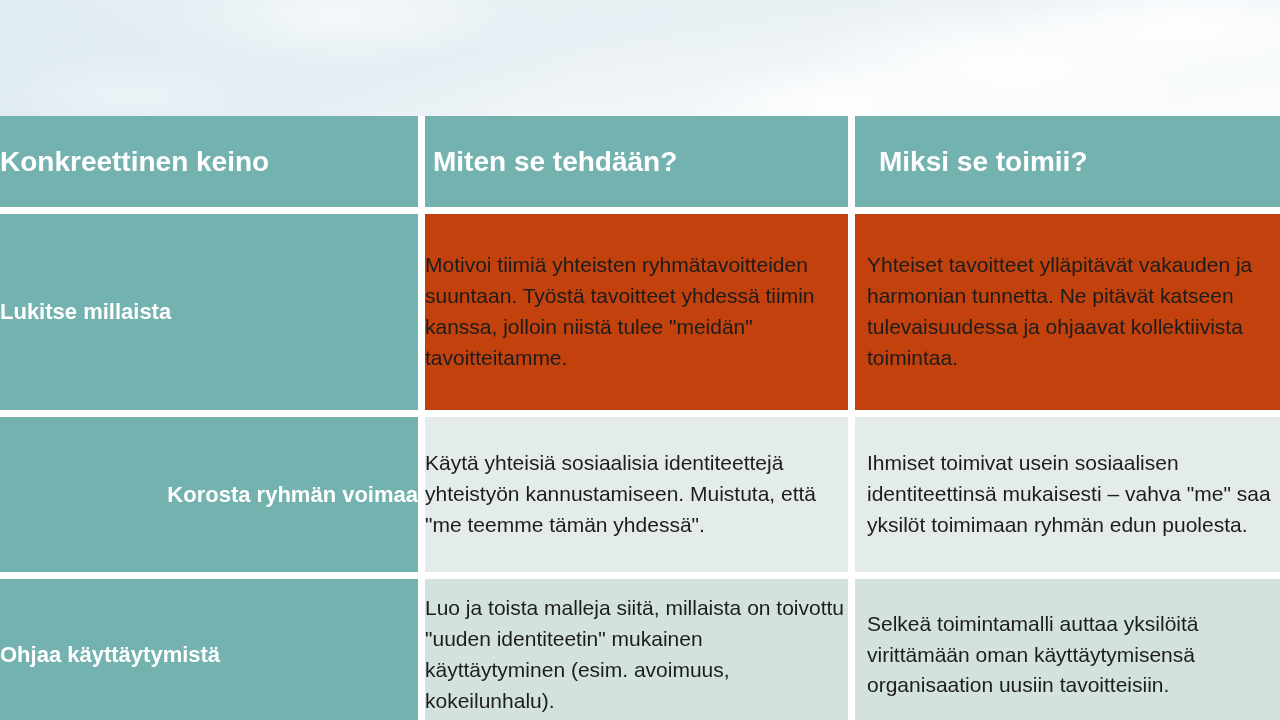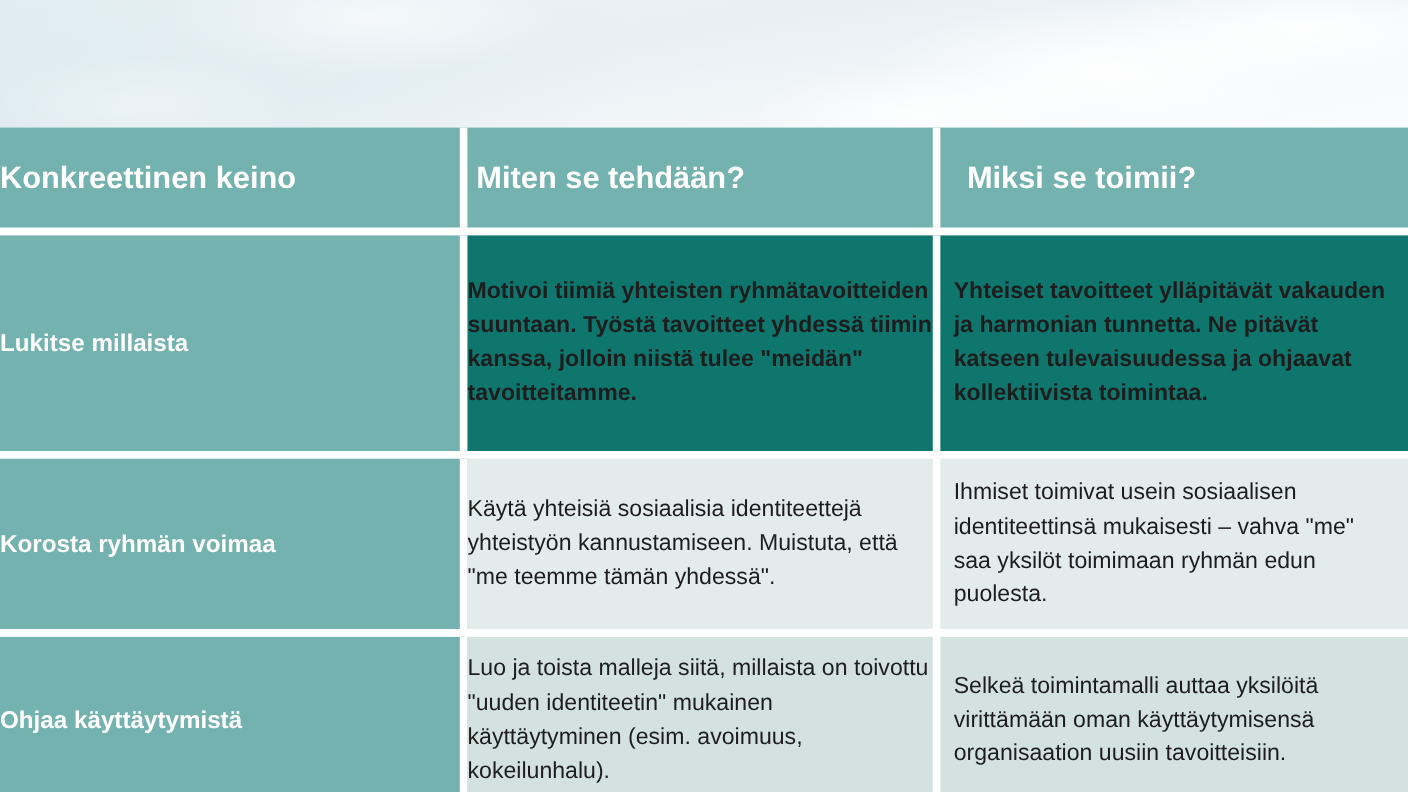--- a/index.html
+++ b/index.html
@@ -128,36 +128,36 @@
   }
 
   
   .body-cell {
     font-size: 21px;
     color: #1d1d1d;
     line-height: 1.47;
     padding: 14px 20px 14px 15px;
   }
   .body-cell.mid  { border-right: 7px solid #ffffff; }
-  .body-cell.right-col { padding-left: 12px; padding-right: 18px; }
-
-  .tone-a { background: #0f766e; font-weight: bold; }
+  .body-cell.right-col { padding-left: 12px; padding-right: 3px; }
+
+  .tone-a { background: #c2410c; }
   .tone-b { background: #e4ebeb; }
   .tone-c { background: #d3e2df; }
 
   .row-a .label-cell { background: #74b2b0; }
   .row-b .label-cell { background: #74b2b0; }
   .row-c .label-cell { background: #74b2b0; }
 
   .r1 .body-cell { height: 196px; vertical-align: middle; }
   .r2 .body-cell { height: 155px; vertical-align: middle; }
   .r3 .body-cell { height: 152px; vertical-align: middle; }
 
   .r1 .label-cell { height: 196px; }
-  .r2 .label-cell { height: 155px; }
+  .r2 .label-cell { height: 155px; text-align: right; }
   .r3 .label-cell { height: 152px; }
 </style>
 </head>
 <body>
 
 <div id="slide">
 
   <div class="sky-backdrop"></div>
   <div class="sky-haze"></div>
 

